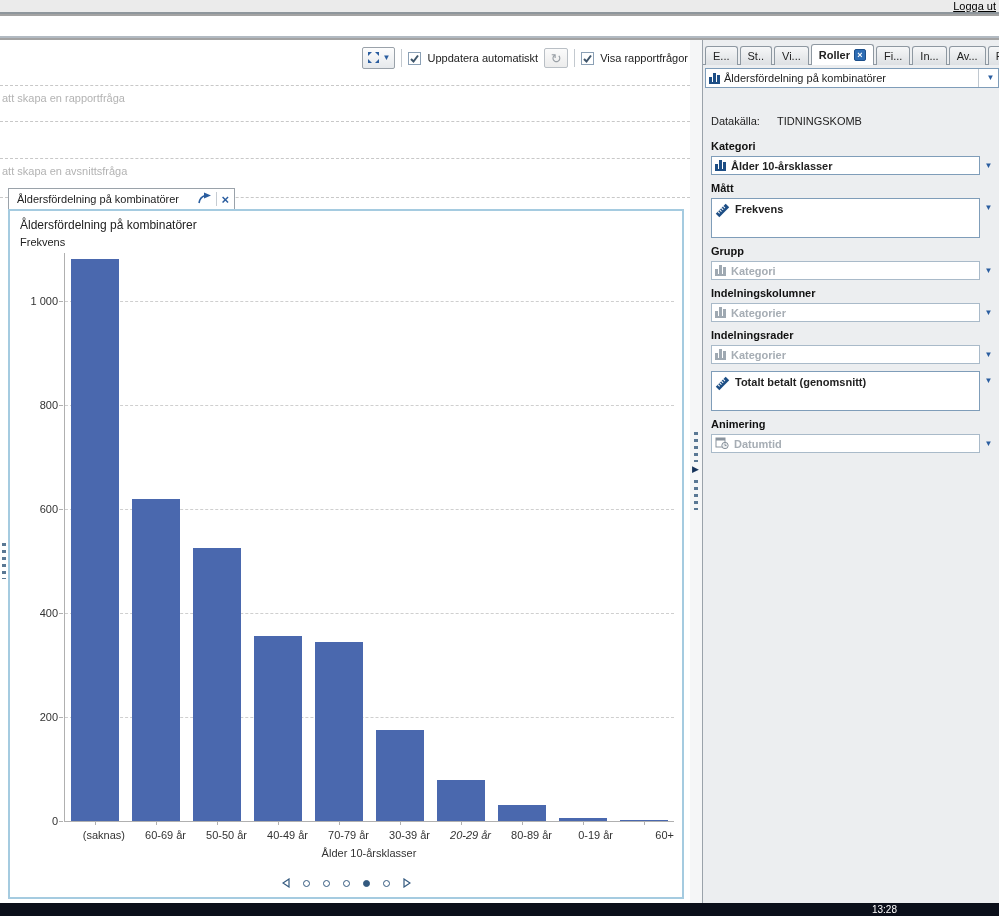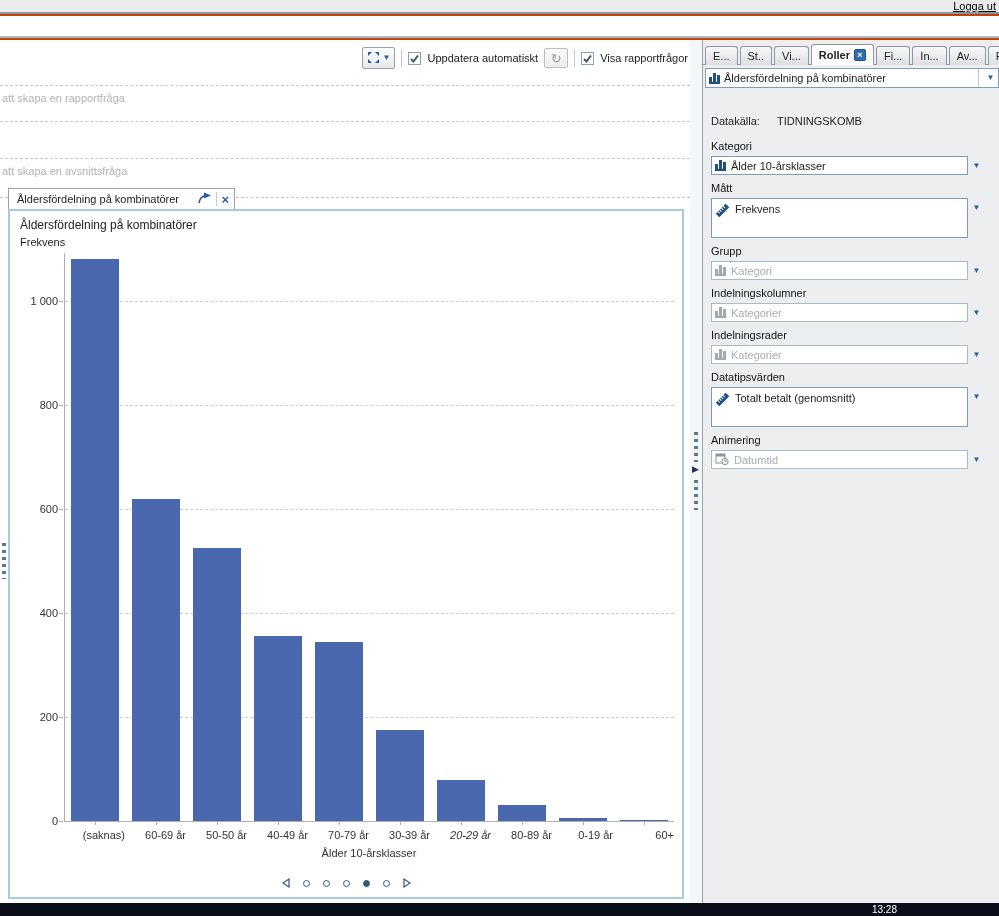--- a/index.html
+++ b/index.html
@@ -1,18 +1,18 @@
 <!DOCTYPE html>
 <html><head>
 <meta charset="utf-8">
 <style>
   * { margin:0; padding:0; box-sizing:border-box; }
   html,body { background:#fff; }
   .screen{ position:relative; width:999px; height:916px; overflow:hidden;
-           font-family:"Liberation Sans", sans-serif; font-size:11px; color:#222; background:#c2410c;}
+           font-family:"Liberation Sans", sans-serif; font-size:11px; color:#222; background:#a3a3a3;}
 
   
   .topbar1{position:absolute;top:0;left:0;right:0;height:14px;background:#ebebeb;border-bottom:2px solid #8e969c;}
   .logout{position:absolute;right:3px;top:0;font-size:11px;color:#000;text-decoration:underline;cursor:pointer;}
   .topbar2{position:absolute;top:16px;left:0;right:0;height:22px;background:#fff;border-bottom:2px solid #b2bac2;}
 
   .main{position:absolute;top:40px;left:0;right:0;bottom:13px;}
 
   
   .canvas{position:absolute;left:0;top:0;width:690px;height:100%;background:#fff;}
@@ -80,21 +80,21 @@
 
   .combobox{position:absolute;top:28px;left:2px;right:0;height:20px;background:#fff;border:1px solid #7f9db9;
     display:flex;align-items:center;gap:4px;padding-left:3px;cursor:pointer;}
   .combo-text{flex:1;white-space:nowrap;overflow:hidden;}
   .combo-sep{width:1px;height:100%;background:#c0c8d0;}
   .combo-arrow{width:15px;display:flex;align-items:center;justify-content:center;}
 
   .datasource{position:absolute;top:75px;left:8px;}
   .ds-value{margin-left:14px;}
 
-  .fields{position:absolute;top:100px;left:0;right:12px;padding:0 2px 0 8px;}
+  .fields{position:absolute;top:100px;left:0;right:0;padding:0 2px 0 8px;font-weight:bold;}
   .field{margin-bottom:7px;}
   .field-label{margin-bottom:3px;color:#111;height:13px;}
   .field-row{display:flex;align-items:flex-start;}
   .field-box{flex:1;height:19px;border:1px solid #7f9db9;background:#fff;display:flex;align-items:center;gap:5px;padding:0 3px;cursor:pointer;}
   .field-box.tall{height:40px;align-items:flex-start;padding-top:4px;}
   .field-box.empty{border-color:#a9bac9;color:#a6adb4;}
   .field-arrow{width:17px;display:flex;justify-content:center;padding-top:5px;color:#2a5d9f;font-size:8px;cursor:pointer;}
 
   
   .ic-cat{display:inline-flex;align-items:flex-end;gap:1px;height:11px;border-bottom:2px solid #1d4e85;padding-bottom:0;}
@@ -369,21 +369,20 @@
                   <i></i>
                   <i></i>
                   <i></i>
                 </span>
                 <span>Kategorier</span>
               </div>
               <div class="field-arrow">▼</div>
             </div>
           </div>
           <div class="field">
-            <div class="field-label">Datatipsvärden</div>
             <div class="field-row">
               <div class="field-box tall">
                 <span><svg width="15" height="15" viewBox="0 0 15 15">
                     <g transform="rotate(-45 7.5 7.5)">
                       <rect x="0.5" y="5" width="14" height="5" fill="#1d4e85"></rect>
                       <line x1="3.5" y1="5" x2="3.5" y2="7.5" stroke="#fff"></line>
                       <line x1="6" y1="5" x2="6" y2="7.5" stroke="#fff"></line>
                       <line x1="8.5" y1="5" x2="8.5" y2="7.5" stroke="#fff"></line>
                       <line x1="11" y1="5" x2="11" y2="7.5" stroke="#fff"></line>
                     </g>

